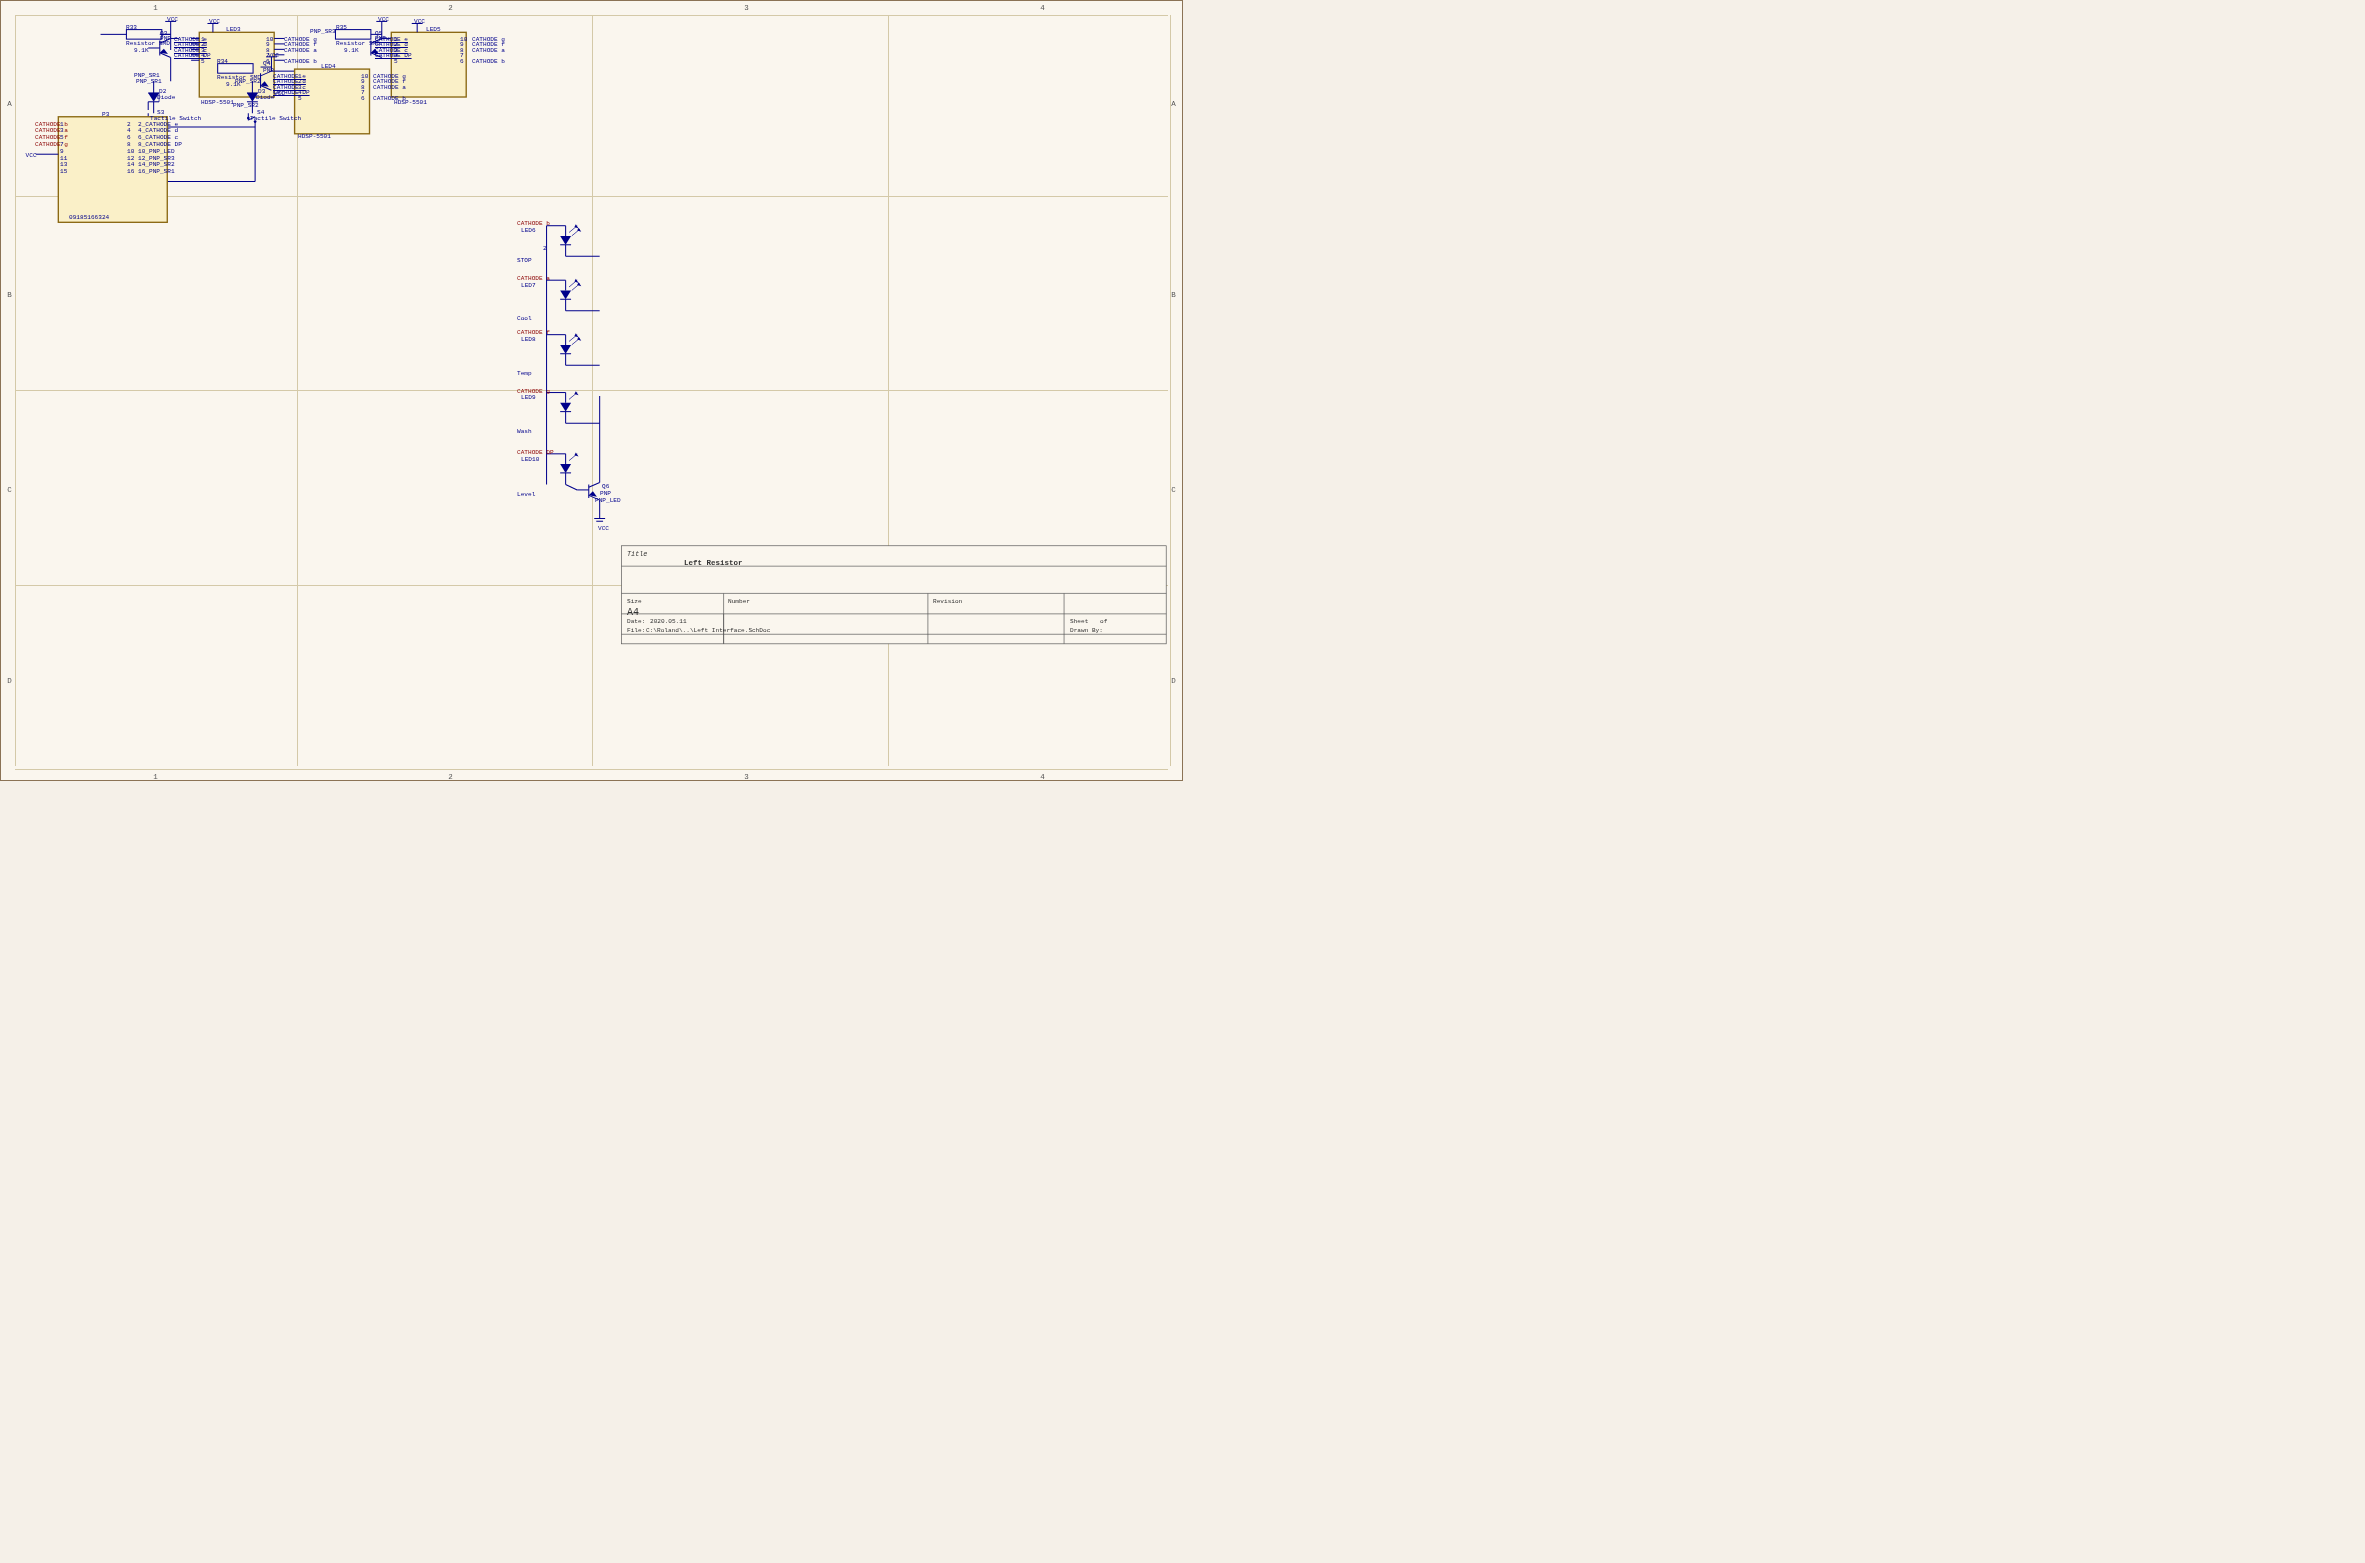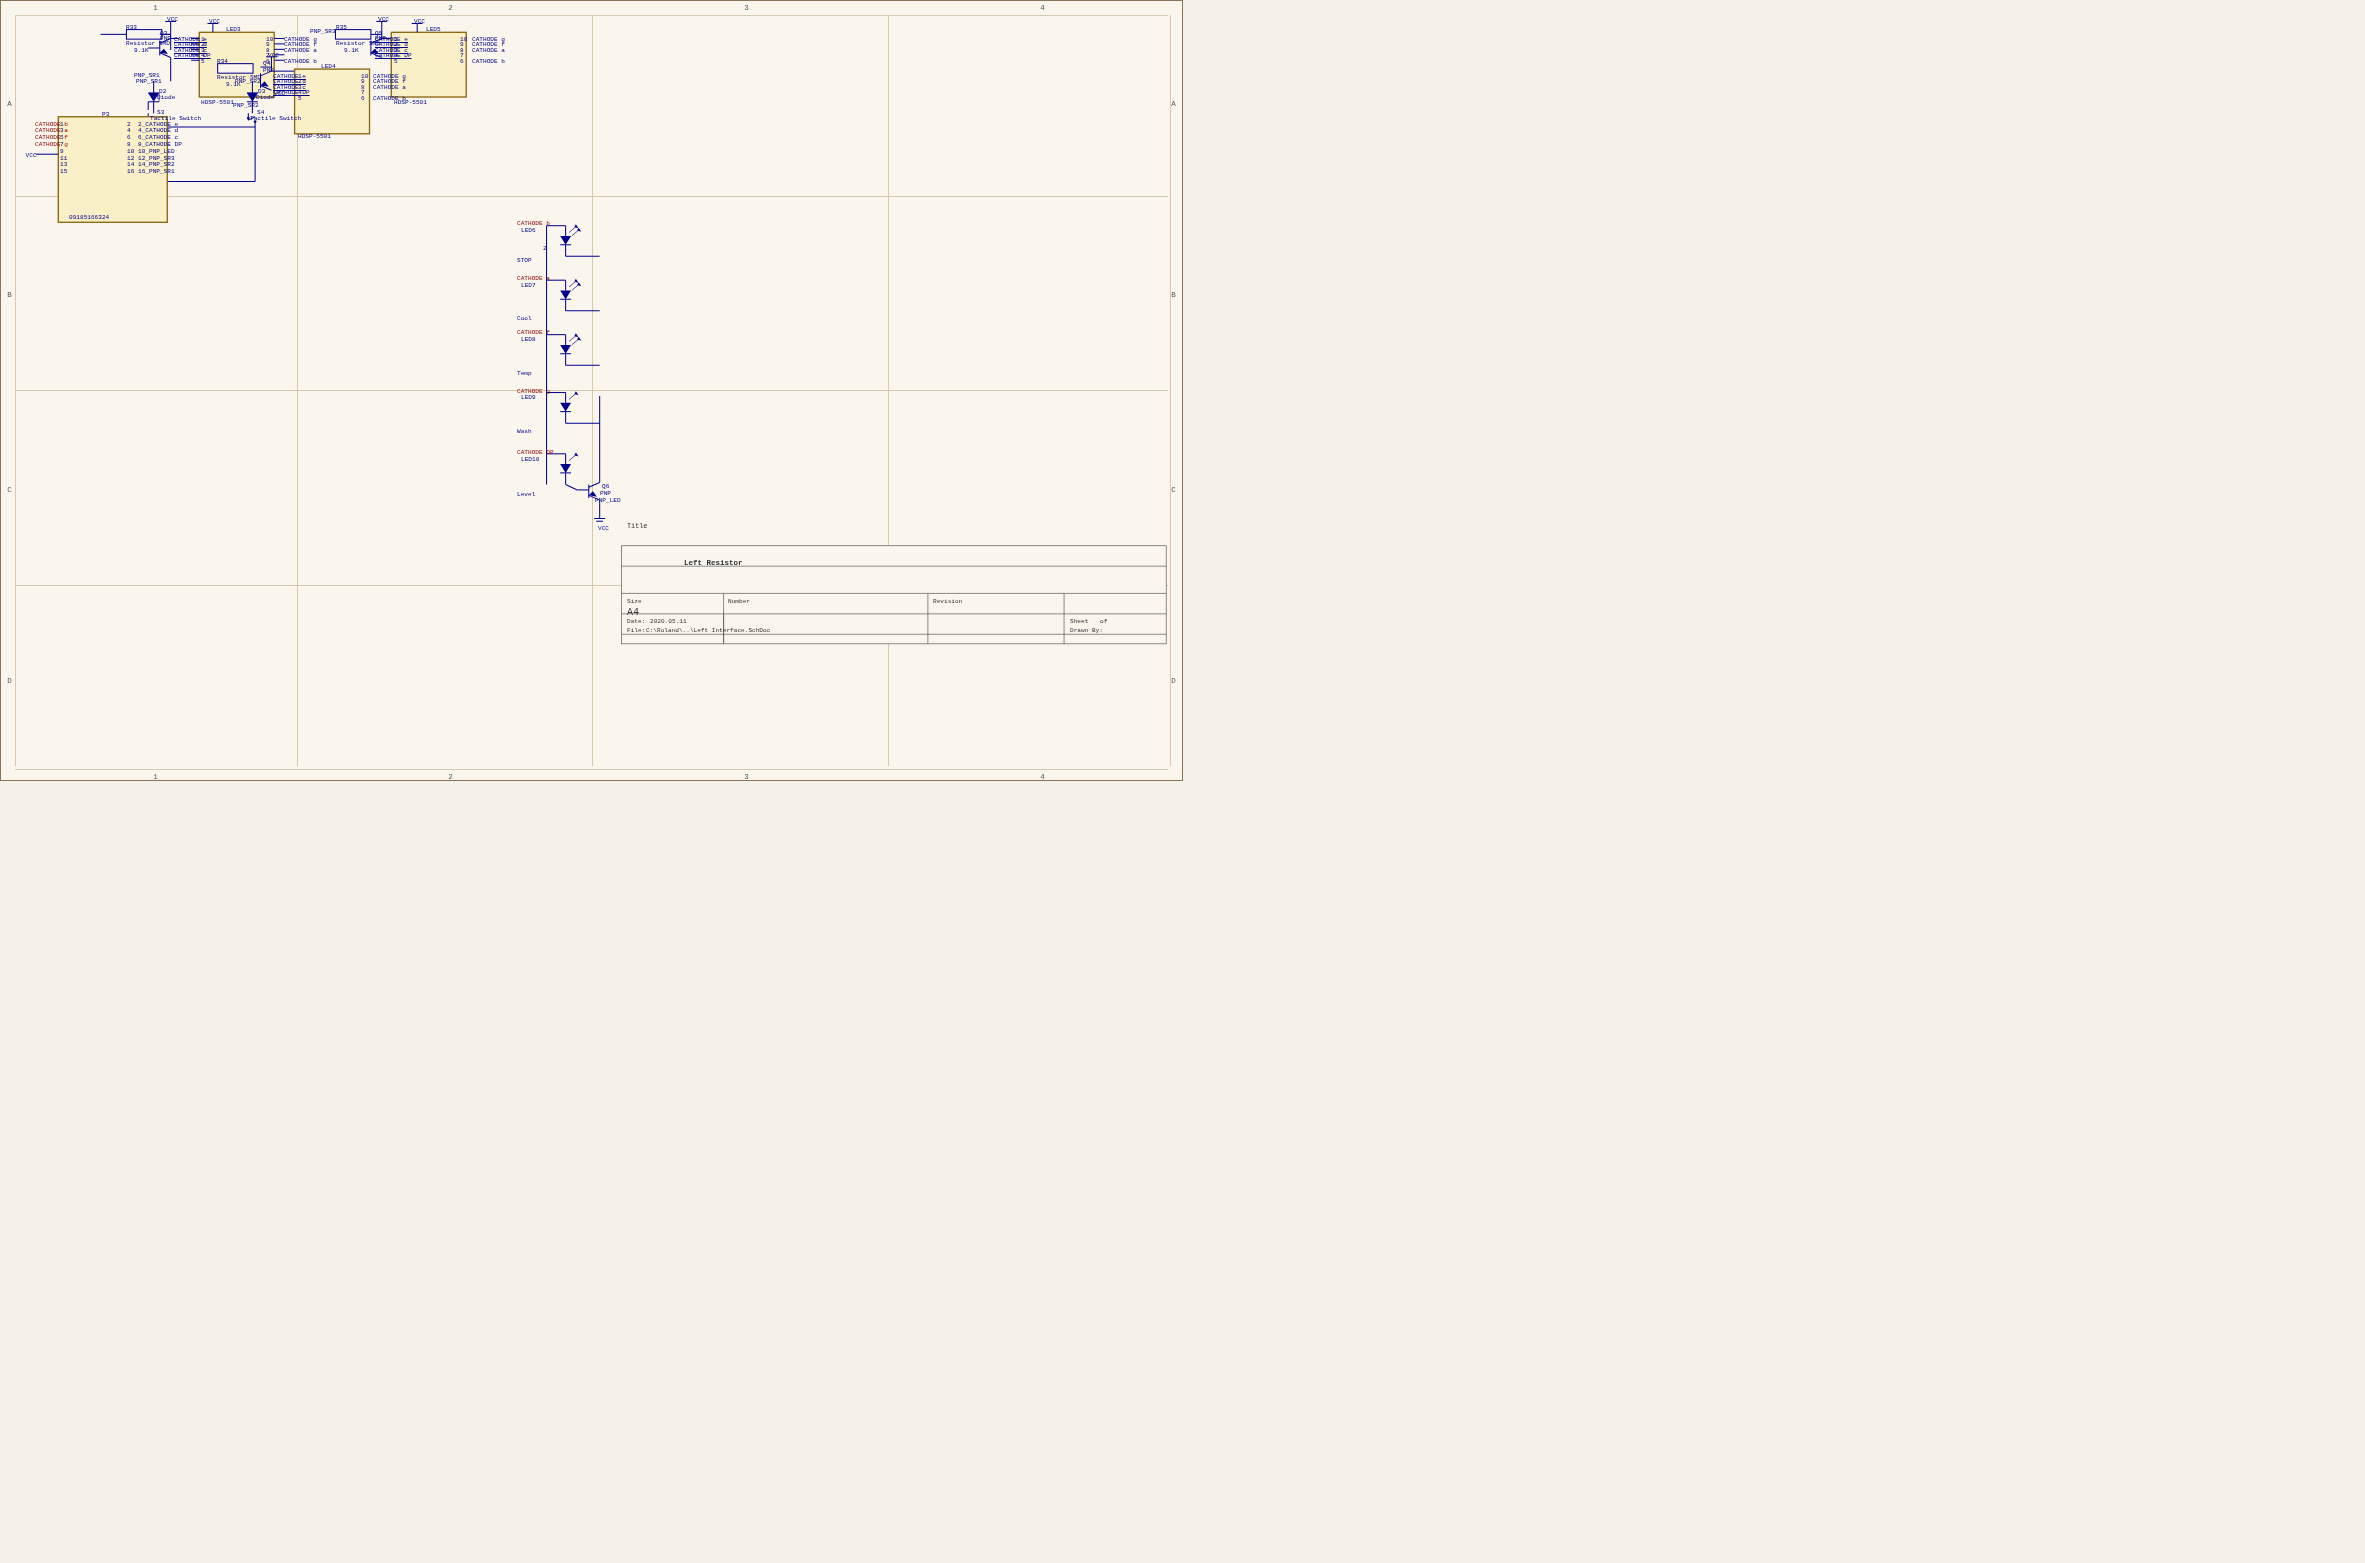--- a/index.html
+++ b/index.html
@@ -497,21 +497,21 @@
   <div class="comp-label-red" style="left:516px; top:448px;">CATHODE DP</div>
   <div class="comp-label" style="left:520px; top:455px;">LED10</div>
   <div class="comp-label" style="left:516px; top:490px;">Level</div>
 
   <div class="comp-label" style="left:601px; top:482px;">Q6</div>
   <div class="comp-label" style="left:599px; top:489px;">PNP</div>
   <div class="comp-label" style="left:594px; top:496px;">PNP_LED</div>
 
   <div class="vcc-label" style="left:597px; top:524px;">VCC</div>
 
-  <div class="comp-label" style="left:626px; top:521px; font-size:6.8px; color:#333;">Title</div>
+  <div class="comp-label" style="left:626px; top:549px; font-size:6.8px; color:#333;font-style:italic;">Title</div>
   <div class="comp-label" style="left:683px; top:558px; font-size:7.5px; font-weight:bold; color:#333;">Left Resistor</div>
   <div class="comp-label" style="left:626px; top:597px; font-size:6.1px; color:#333;">Size</div>
   <div class="comp-label" style="left:626px; top:606px; font-size:10px; color:#333;">A4</div>
   <div class="comp-label" style="left:727px; top:597px; font-size:6.1px; color:#333;">Number</div>
   <div class="comp-label" style="left:932px; top:597px; font-size:6.1px; color:#333;">Revision</div>
   <div class="comp-label" style="left:626px; top:617px; font-size:6.1px; color:#333;">Date:</div>
   <div class="comp-label" style="left:649px; top:617px; font-size:6.1px; color:#333;">2020.05.11</div>
   <div class="comp-label" style="left:626px; top:626px; font-size:6.1px; color:#333;">File:</div>
   <div class="comp-label" style="left:645px; top:626px; font-size:6.1px; color:#333;">C:\Roland\..\Left Interface.SchDoc</div>
   <div class="comp-label" style="left:1069px; top:617px; font-size:6.1px; color:#333;">Sheet</div>

